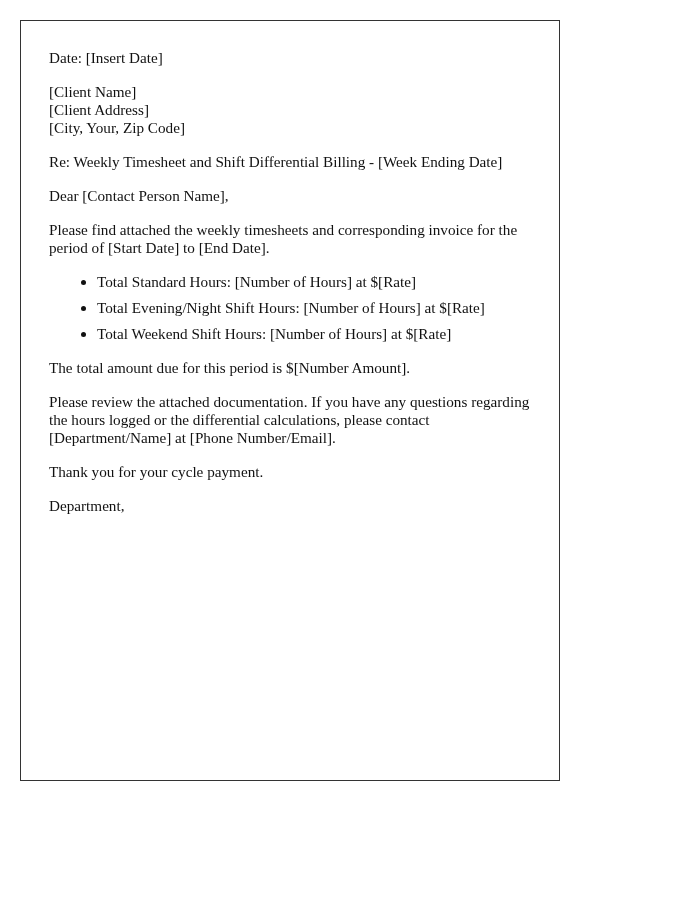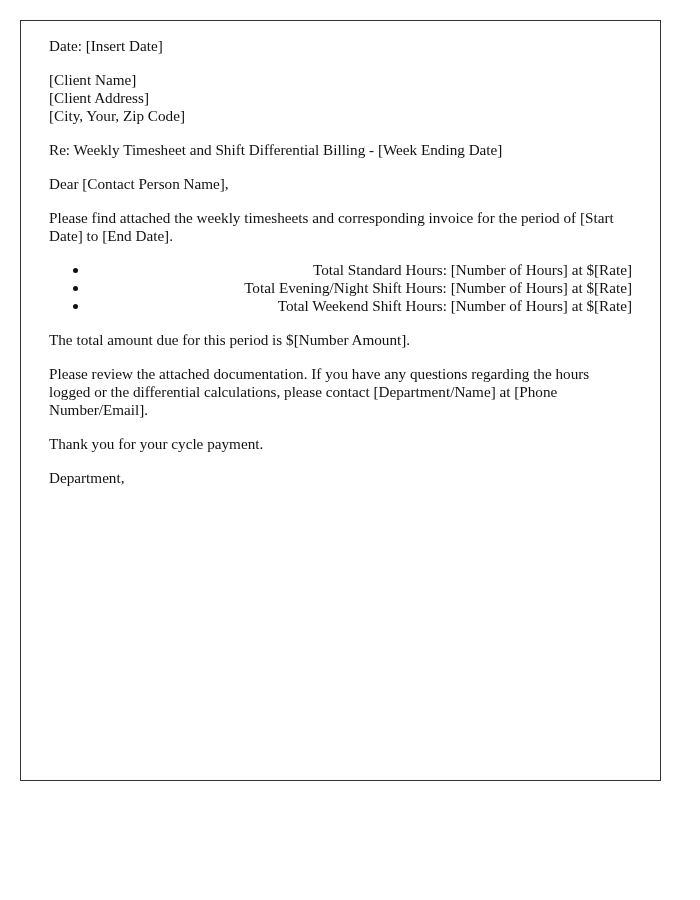--- a/index.html
+++ b/index.html
@@ -11,39 +11,38 @@
       width: 700px;
       height: 900px;
       position: relative;
       font-family: "Liberation Serif", "DejaVu Serif", serif;
       color: #111111;
     }
     .letter {
       position: absolute;
       left: 20px;
       top: 20px;
-      width: 641px;
+      width: 540px;
       height: 761px;
       box-sizing: border-box;
       border: 1px solid #333333;
-      padding: 16px 28px 0 28px;
+      padding: 28px 28px 0 28px;
       font-size: 15.2px;
       line-height: 18px;
     }
     .letter p {
       margin: 0 0 16px 0;
     }
     ul.rates {
       margin: 0 0 16px 0;
       padding-left: 40px;
     }
     ul.rates li {
-      margin: 0;
+      margin: 8px;
       line-height: 18px;
-      text-align: right;
     }
   </style>
 </head>
 <body>
 
 <div class="letter">
   <p>Date: [Insert Date]</p>
 
   <p class="block-lines">
     <span style="display:block">[Client Name]</span>

